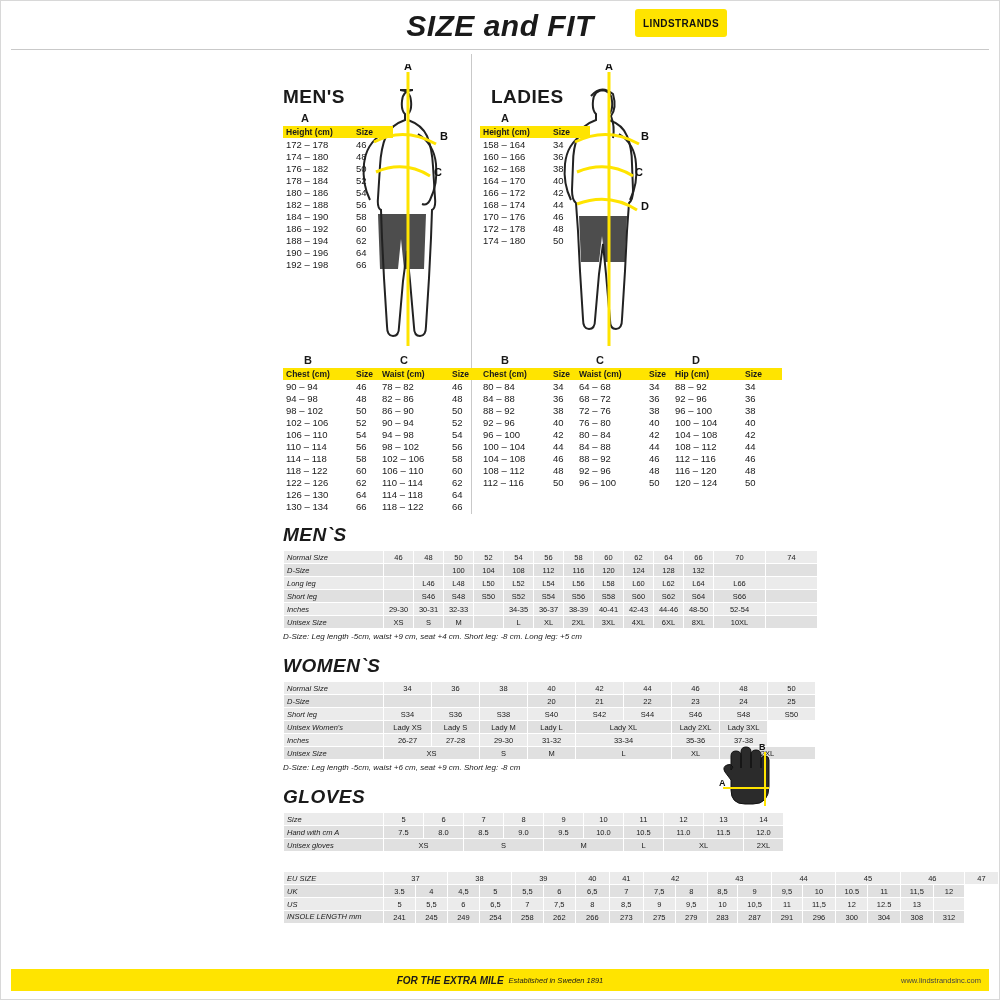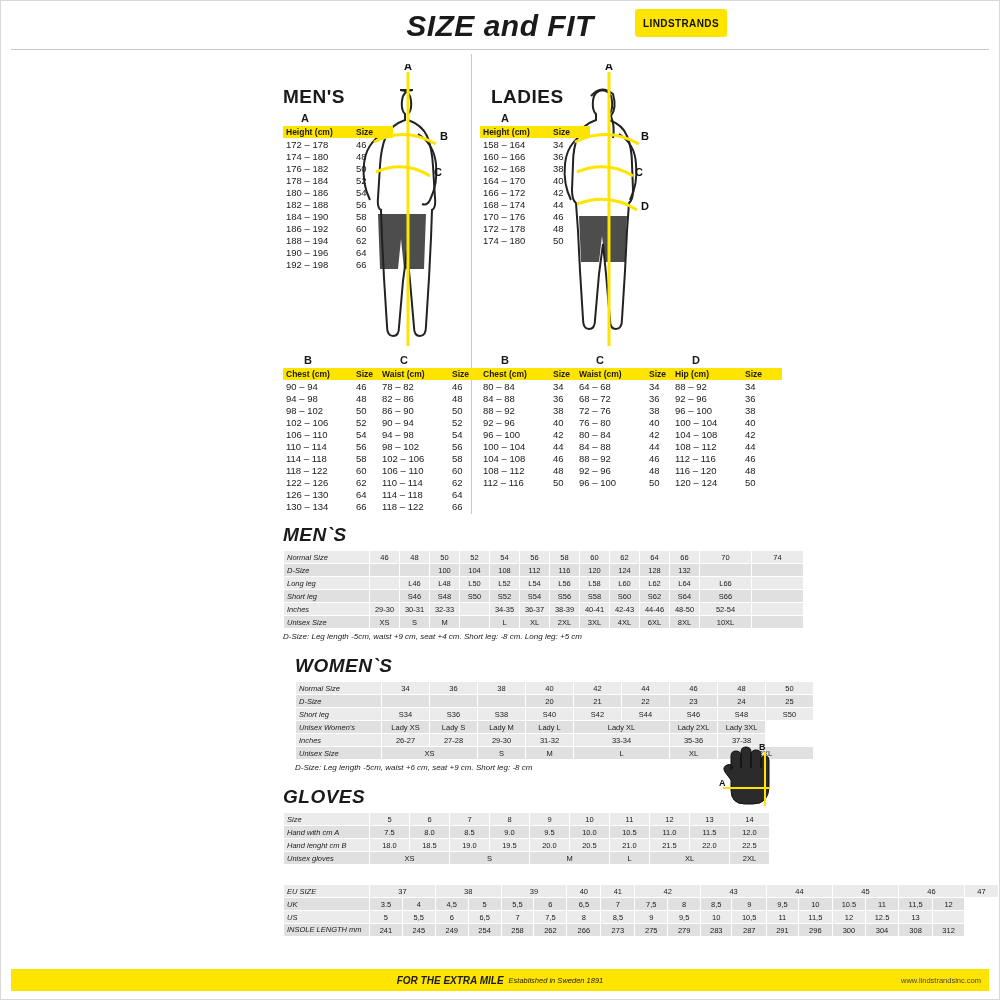--- a/index.html
+++ b/index.html
@@ -103,21 +103,21 @@
     border:1px solid #ffffff;
     padding:1.5px 3px;
     text-align:center;
     background:#ebebeb;
     font-weight:normal;
     white-space:nowrap;
   }
   table.grid td.lab {
     text-align:left;
     font-style:italic;
-    width:86px;
+    width:100px;
   }
   table.grid tr.alt td { background:#e0e0e0; }
   .note {
     margin-left:282px;
     font-size:8px;
     font-style:italic;
     padding-top:3px;
   }
   .glove-fig { position:absolute; right:228px; }
   
@@ -638,21 +638,21 @@
         <td>6XL</td>
         <td>8XL</td>
         <td>10XL</td>
         <td></td>
       </tr>
     </tbody>
       </table>
     <div class="note">D-Size: Leg length -5cm, waist +9 cm, seat +4 cm. Short leg: -8 cm. Long leg: +5 cm</div>
   </div>
 
-  <div class="sect" style="margin-top:14px;padding-left:12px;">
+  <div class="sect" style="margin-top:14px;">
     <div class="sect-title">WOMEN`S</div>
     <table class="grid" style="margin-top:4px;">
       <tbody>
           <tr>
         <td class="lab">Normal Size</td>
         <td style="width:48px">34</td>
         <td style="width:48px">36</td>
         <td style="width:48px">38</td>
         <td style="width:48px">40</td>
         <td style="width:48px">42</td>
@@ -741,33 +741,20 @@
         <td>7.5</td>
         <td>8.0</td>
         <td>8.5</td>
         <td>9.0</td>
         <td>9.5</td>
         <td>10.0</td>
         <td>10.5</td>
         <td>11.0</td>
         <td>11.5</td>
         <td>12.0</td>
-      </tr>
-      <tr>
-        <td class="lab">Hand lenght cm B</td>
-        <td>18.0</td>
-        <td>18.5</td>
-        <td>19.0</td>
-        <td>19.5</td>
-        <td>20.0</td>
-        <td>20.5</td>
-        <td>21.0</td>
-        <td>21.5</td>
-        <td>22.0</td>
-        <td>22.5</td>
       </tr>
       <tr class="alt">
         <td class="lab">Unisex gloves</td>
         <td colspan="2">XS</td>
         <td colspan="2">S</td>
         <td colspan="2">M</td>
         <td colspan="1">L</td>
         <td colspan="2">XL</td>
         <td colspan="1">2XL</td>
       </tr>

